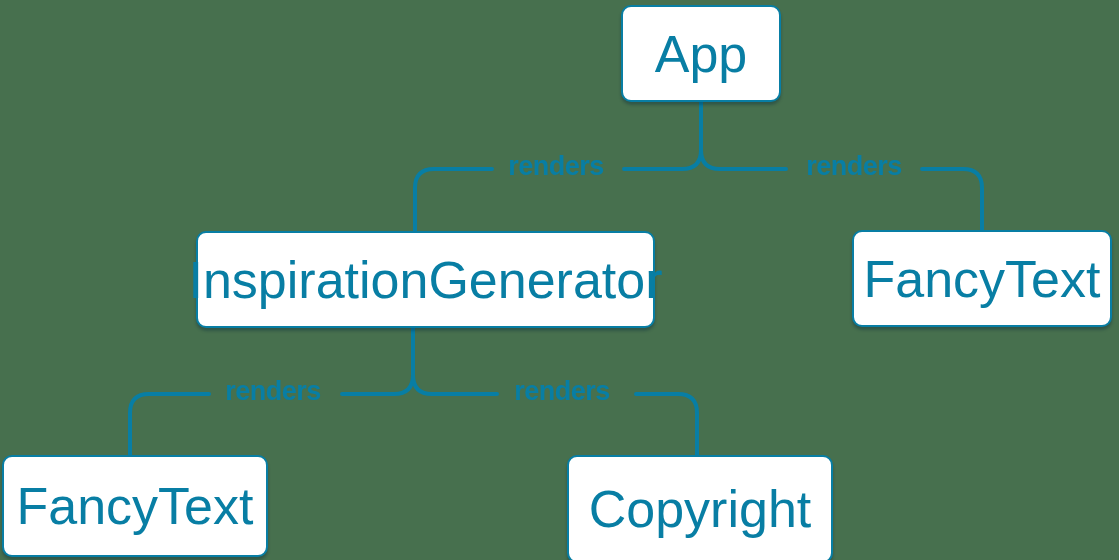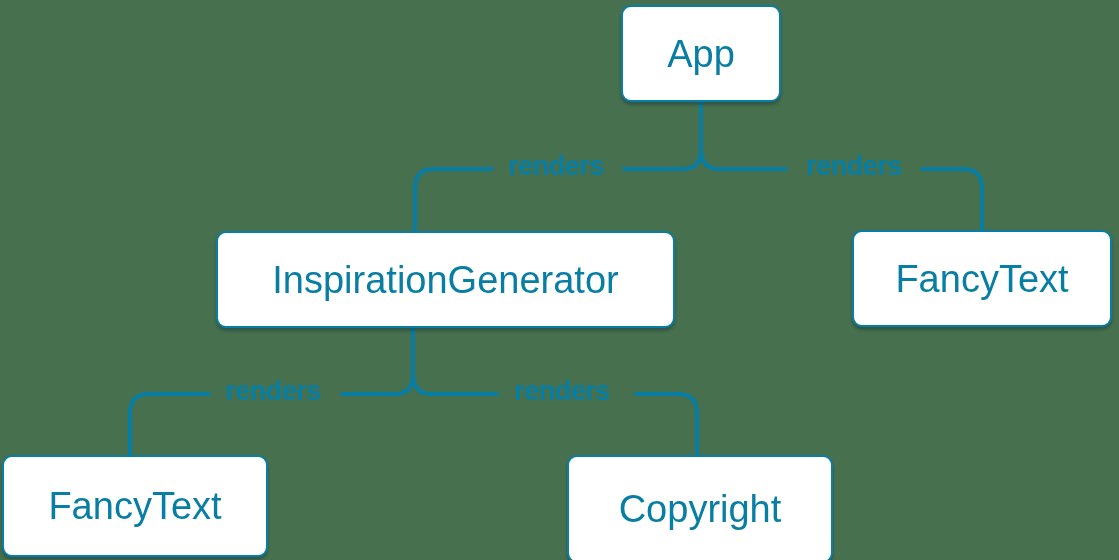--- a/index.html
+++ b/index.html
@@ -26,21 +26,21 @@
     position: absolute;
     box-sizing: border-box;
     background: #ffffff;
     border: 2.5px solid #087ea4;
     border-radius: 10px;
     box-shadow: 0 3px 3px rgba(10, 40, 60, 0.35);
     display: flex;
     align-items: center;
     justify-content: center;
     color: #087ea4;
-    font-size: 38px;
+    font-size: 52px;
     line-height: 1;
     white-space: nowrap;
   }
   .edge-label {
     position: absolute;
     transform: translate(-50%, -50%);
     color: #087ea4;
     font-size: 27px;
     font-weight: bold;
     letter-spacing: -0.5px;
@@ -72,21 +72,21 @@
     <g>
       <path d="M636,394 L678,394 Q697,394 697,413 L697,456"></path>
       <path d="M413,328 L413,375 Q413,394 432,394 L497,394"></path>
     </g>
   </svg>
 
   <div class="node" style="left:621px; top:5px; width:160px; height:97px;">
     <span>App</span>
   </div>
 
-  <div class="node" style="left:196px; top:231px; width:459px; height:97px;margin-left:20px;">
+  <div class="node" style="left:196px; top:231px; width:459px; height:97px;">
     <span>InspirationGenerator</span>
   </div>
 
   <div class="node" style="left:852px; top:230px; width:260px; height:97px;">
     <span>FancyText</span>
   </div>
 
   <div class="node" style="left:2px; top:455px; width:266px; height:102px;">
     <span>FancyText</span>
   </div>

